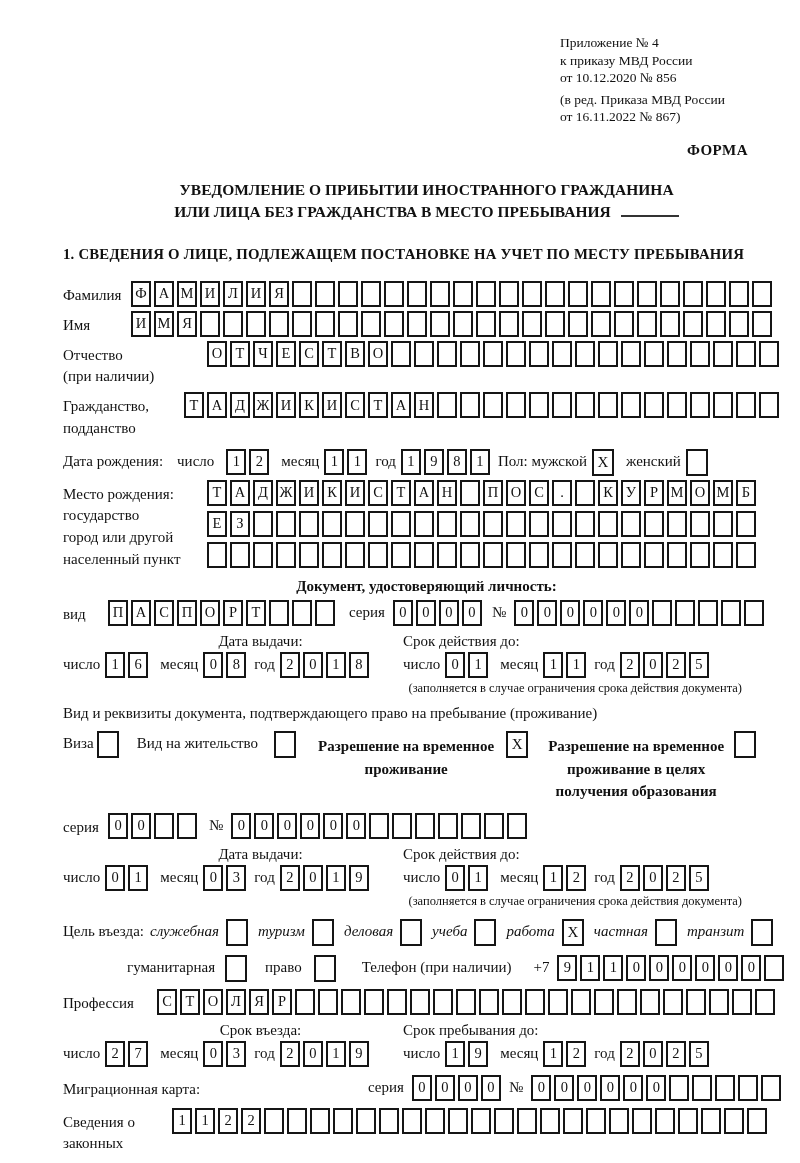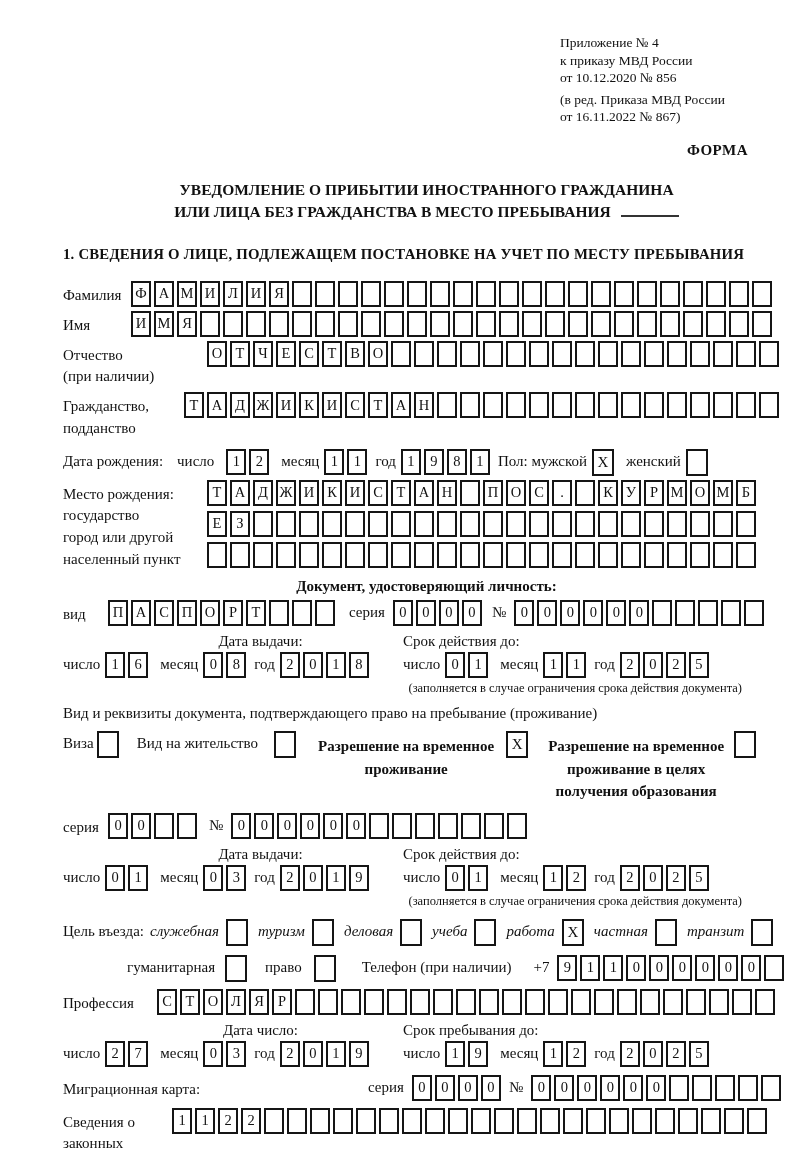--- a/index.html
+++ b/index.html
@@ -607,21 +607,21 @@
         <span class="cell"></span>
         <span class="cell"></span>
         <span class="cell"></span>
         <span class="cell"></span>
         <span class="cell"></span>
         <span class="cell"></span>
       </div>
   </div>
 
   <div class="dhead">
-    <div class="l">Дата число:</div>
+    <div class="l">Срок въезда:</div>
     <div class="r">Срок пребывания до:</div>
   </div>
   <div class="drow">
     <div class="l">
       <span class="dword">число</span>
       <span class="cells">
           <span class="cell">2</span>
           <span class="cell">7</span>
         </span>
       <span class="dword gap">месяц</span>

